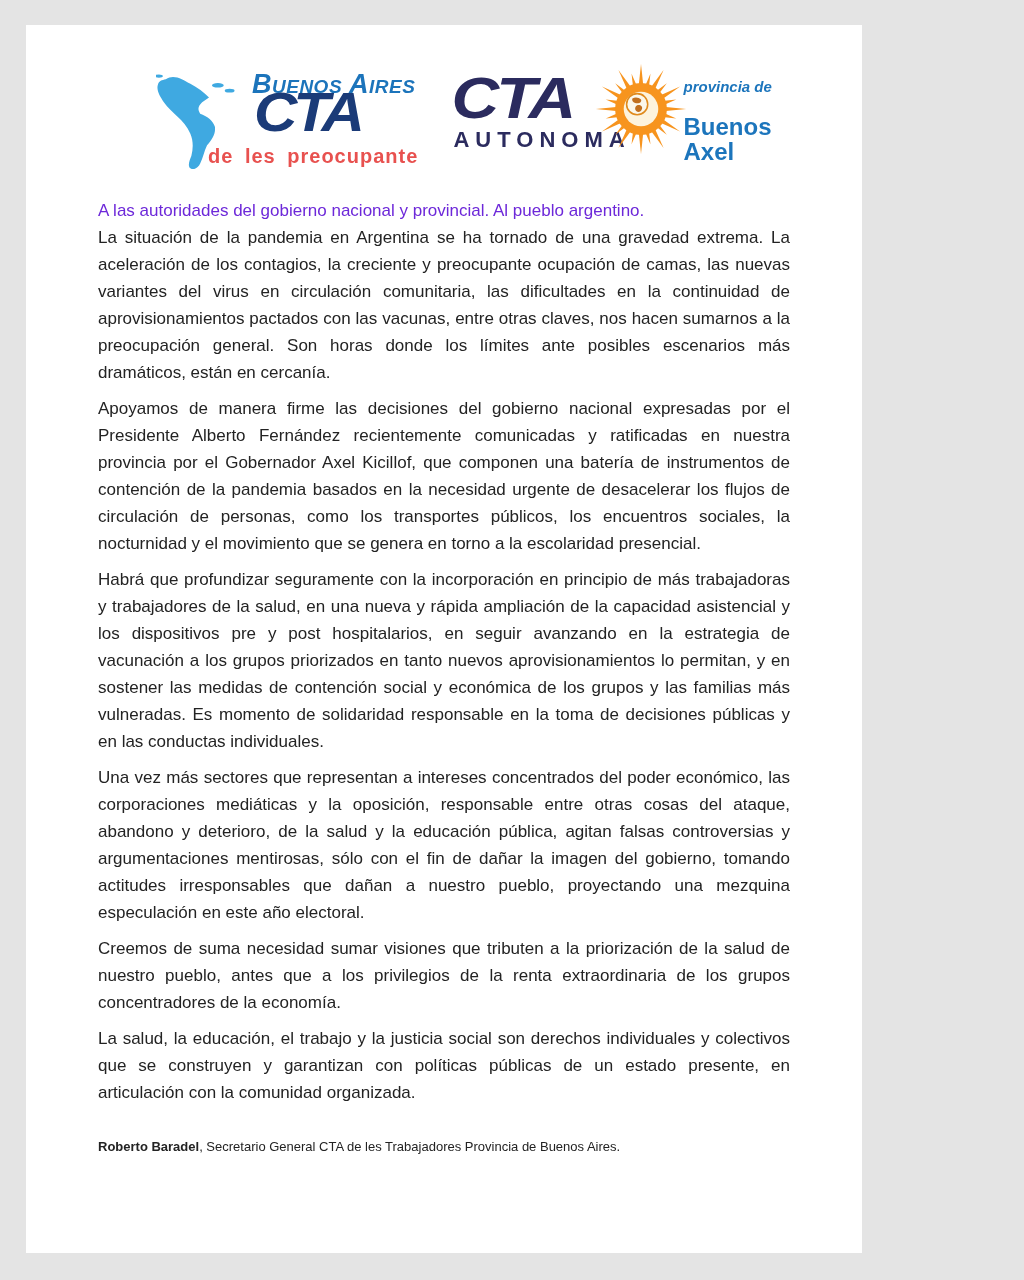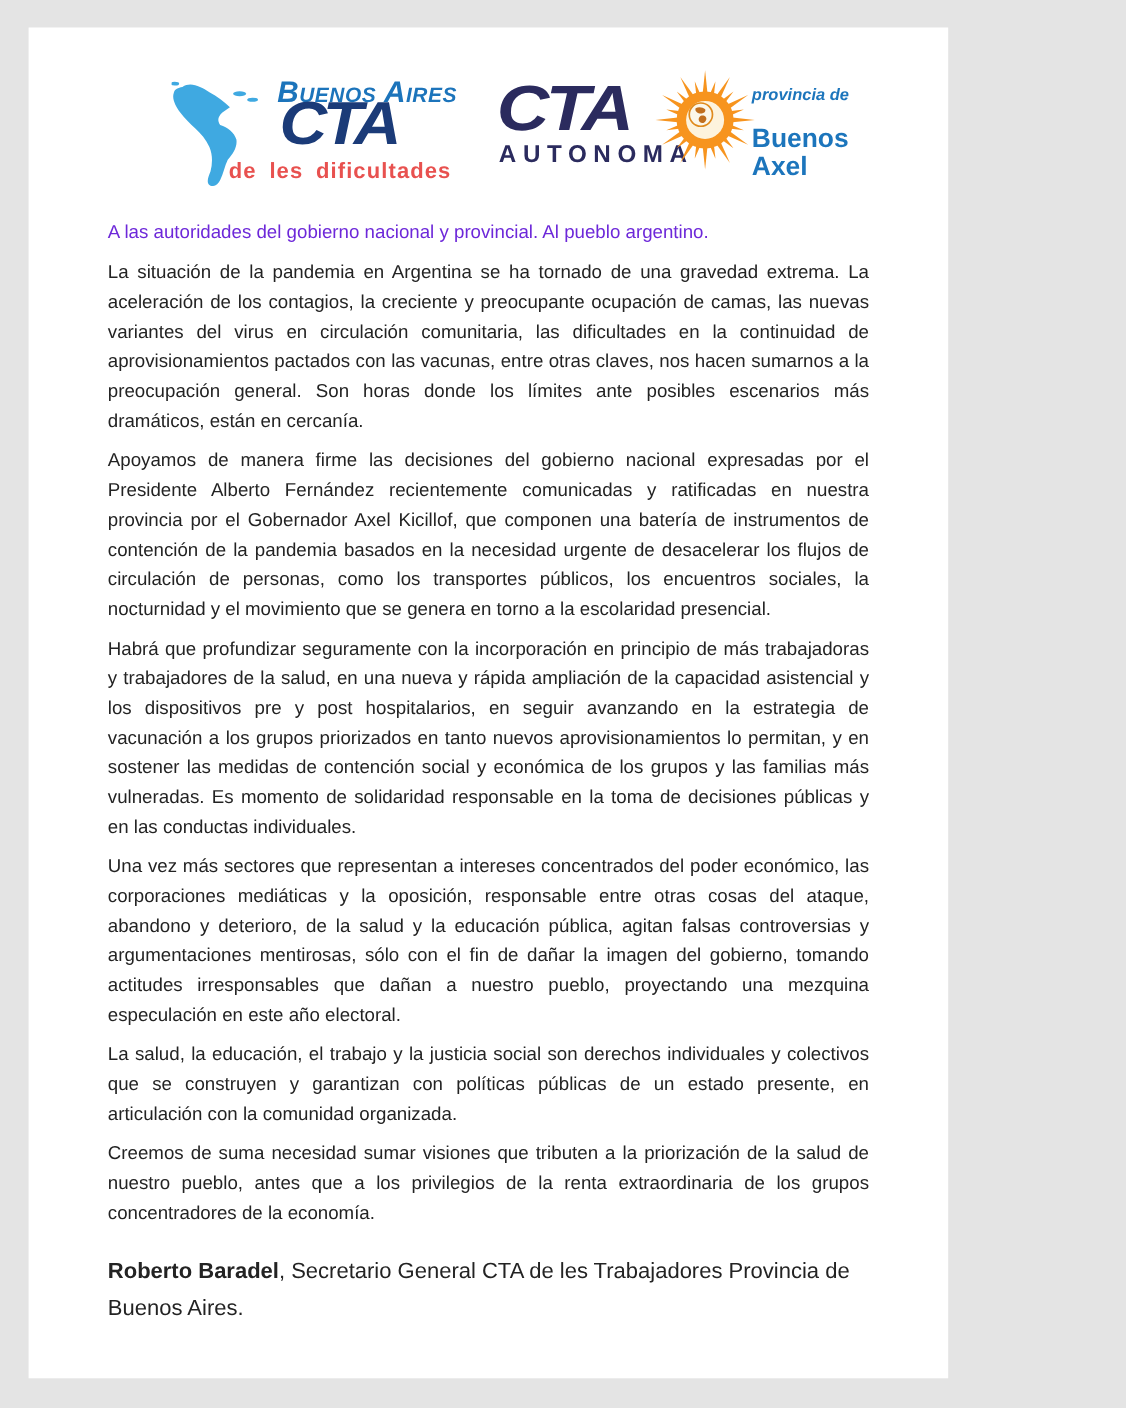--- a/index.html
+++ b/index.html
@@ -166,25 +166,25 @@
     color: #6d28d9;
   }
   .body-par {
     margin: 9px 0 0 0;
     font-size: 17px;
     line-height: 27px;
     text-align: justify;
     color: #232323;
   }
   .body-par.first {
-    margin-top: 10px;
+    margin-top: 0;
   }
   .signatures {
     margin-top: 24px;
-    font-size: 20px;
+    font-size: 13px;
     line-height: 33px;
     color: #232323;
   }
   .sig-name { font-weight: bold; }
 </style>
 </head>
 <body>
 
 <div class="stage">
   <div class="card">
@@ -198,21 +198,21 @@
               C52,56 58,62 60,70 C61,79 57,87 52,94 C49,102 48,110 45,118 C43,124 38,127 35,124
               C32,121 34,114 36,108 C38,98 38,88 35,79 C32,70 27,63 22,57 C17,51 12,45 8,38
               C4,31 0,22 2,15 C3,10 6,9 10,8 Z"></path>
             <ellipse fill="#3fa9e1" cx="63" cy="16" rx="6" ry="3"></ellipse>
             <ellipse fill="#3fa9e1" cx="75" cy="23" rx="5" ry="2.4"></ellipse>
             <ellipse fill="#3fa9e1" cx="3" cy="4" rx="4" ry="2.2"></ellipse>
           </svg>
         </span>
         <span class="region">Buenos Aires</span>
         <span class="acronym">CTA</span>
-        <span class="tagline">de les dificultades</span>
+        <span class="tagline">de les preocupante</span>
       </div>
 
       <div class="logo-right">
         <span class="acronym">CTA</span>
         <span class="autonoma">AUTONOMA</span>
         <span class="sun-icon">
           <svg width="96" height="96" viewBox="-50 -50 100 100" aria-hidden="true">
             <g fill="#f7941e">
               <path d="M-2.2,-26 L0,-47 L2.2,-26 Z"></path>
               <path d="M-2.2,-26 L0,-47 L2.2,-26 Z" transform="rotate(30)"></path>
@@ -254,22 +254,22 @@
       </div>
     </div>
 
 
     <div class="salutation">A las autoridades del gobierno nacional y provincial. Al pueblo argentino.</div>
 
     <p class="body-par first">La situación de la pandemia en Argentina se ha tornado de una gravedad extrema. La aceleración de los contagios, la creciente y preocupante ocupación de camas, las nuevas variantes del virus en circulación comunitaria, las dificultades en la continuidad de aprovisionamientos pactados con las vacunas, entre otras claves, nos hacen sumarnos a la preocupación general. Son horas donde los límites ante posibles escenarios más dramáticos, están en cercanía.</p>
     <p class="body-par">Apoyamos de manera firme las decisiones del gobierno nacional expresadas por el Presidente Alberto Fernández recientemente comunicadas y ratificadas en nuestra provincia por el Gobernador Axel Kicillof, que componen una batería de instrumentos de contención de la pandemia basados en la necesidad urgente de desacelerar los flujos de circulación de personas, como los transportes públicos, los encuentros sociales, la nocturnidad y el movimiento que se genera en torno a la escolaridad presencial.</p>
     <p class="body-par">Habrá que profundizar seguramente con la incorporación en principio de más trabajadoras y trabajadores de la salud, en una nueva y rápida ampliación de la capacidad asistencial y los dispositivos pre y post hospitalarios, en seguir avanzando en la estrategia de vacunación a los grupos priorizados en tanto nuevos aprovisionamientos lo permitan, y en sostener las medidas de contención social y económica de los grupos y las familias más vulneradas. Es momento de solidaridad responsable en la toma de decisiones públicas y en las conductas individuales.</p>
     <p class="body-par">Una vez más sectores que representan a intereses concentrados del poder económico, las corporaciones mediáticas y la oposición, responsable entre otras cosas del ataque, abandono y deterioro, de la salud y la educación pública, agitan falsas controversias y argumentaciones mentirosas, sólo con el fin de dañar la imagen del gobierno, tomando actitudes irresponsables que dañan a nuestro pueblo, proyectando una mezquina especulación en este año electoral.</p>
+    <p class="body-par">Creemos de suma necesidad sumar visiones que tributen a la priorización de la salud de nuestro pueblo, antes que a los privilegios de la renta extraordinaria de los grupos concentradores de la economía.</p>
     <p class="body-par">La salud, la educación, el trabajo y la justicia social son derechos individuales y colectivos que se construyen y garantizan con políticas públicas de un estado presente, en articulación con la comunidad organizada.</p>
-    <p class="body-par">Creemos de suma necesidad sumar visiones que tributen a la priorización de la salud de nuestro pueblo, antes que a los privilegios de la renta extraordinaria de los grupos concentradores de la economía.</p>
 
     <div class="signatures">
       <div>
         <span class="sig-name">Roberto Baradel</span><span>, Secretario General CTA de les Trabajadores Provincia de Buenos Aires.</span>
       </div>
     </div>
 
   </div>
 </div>
 

